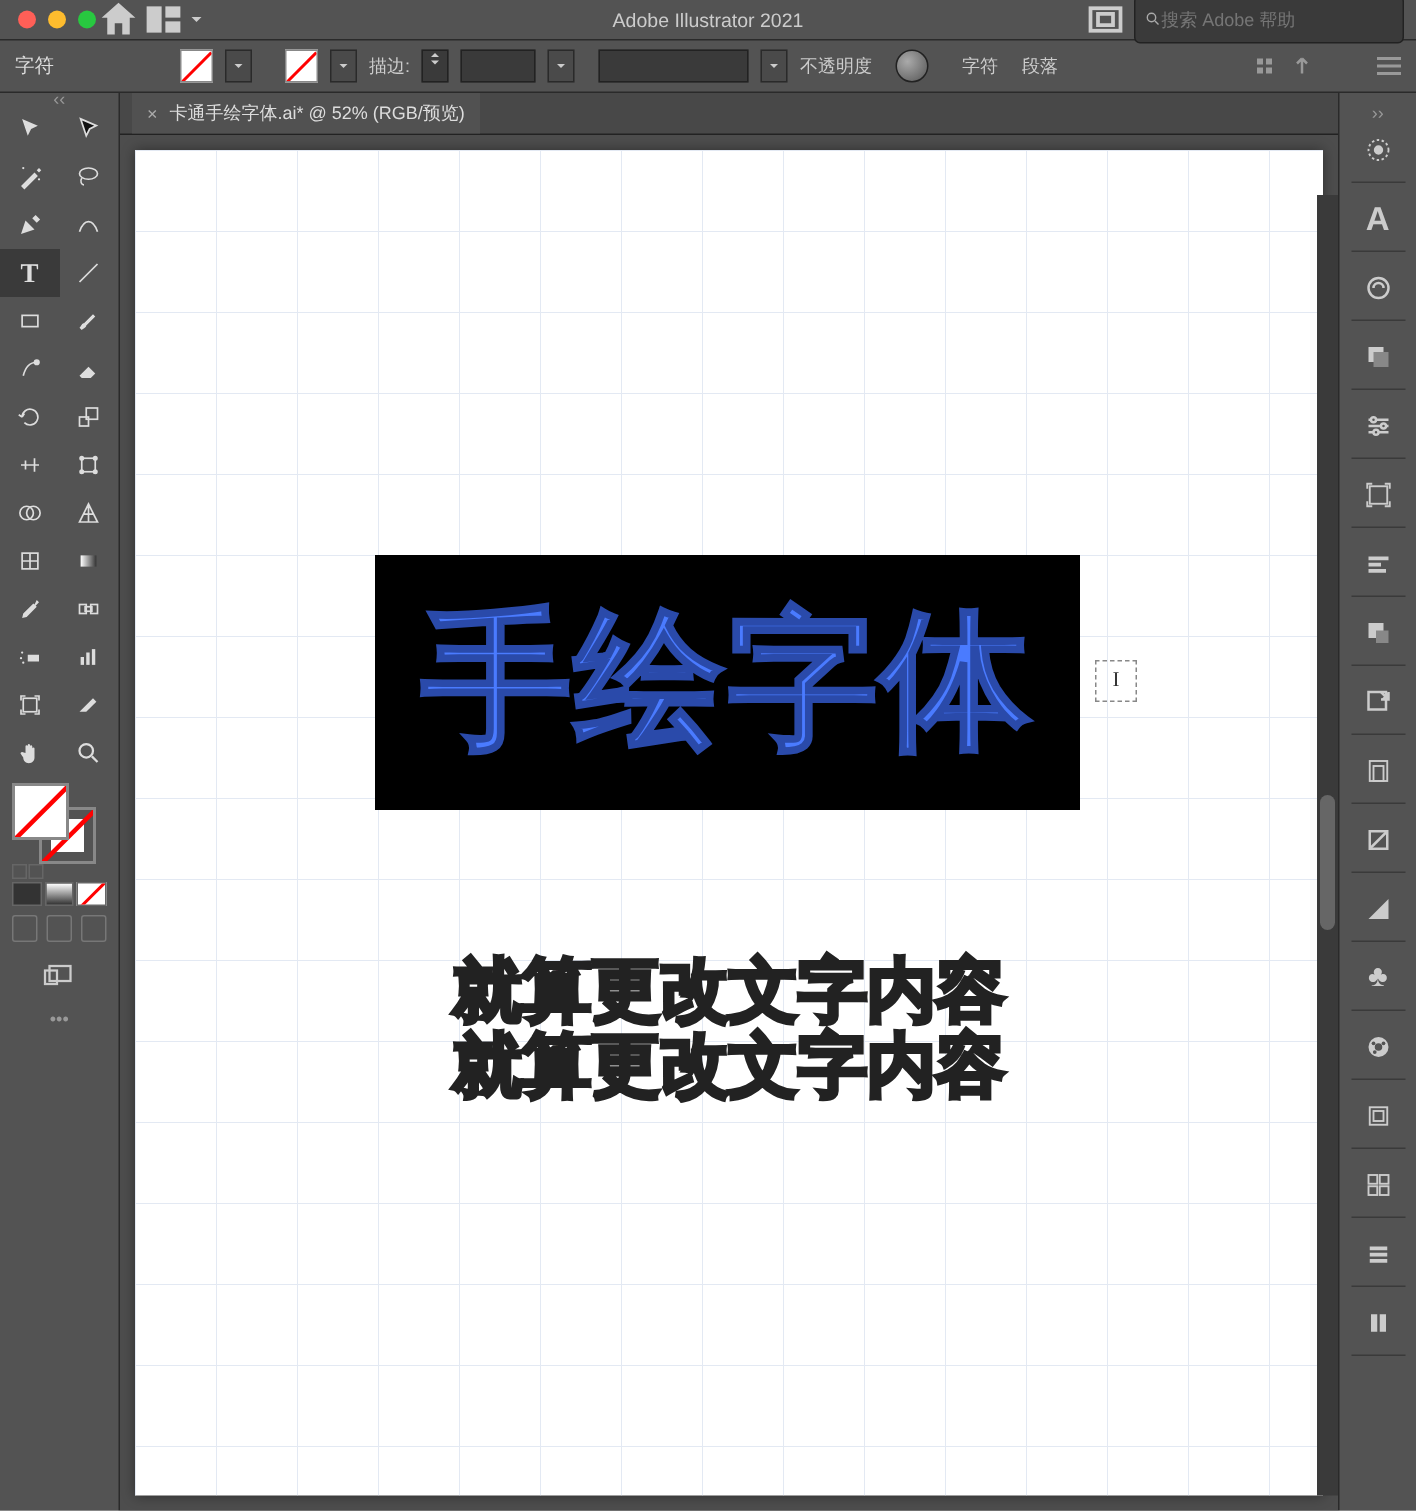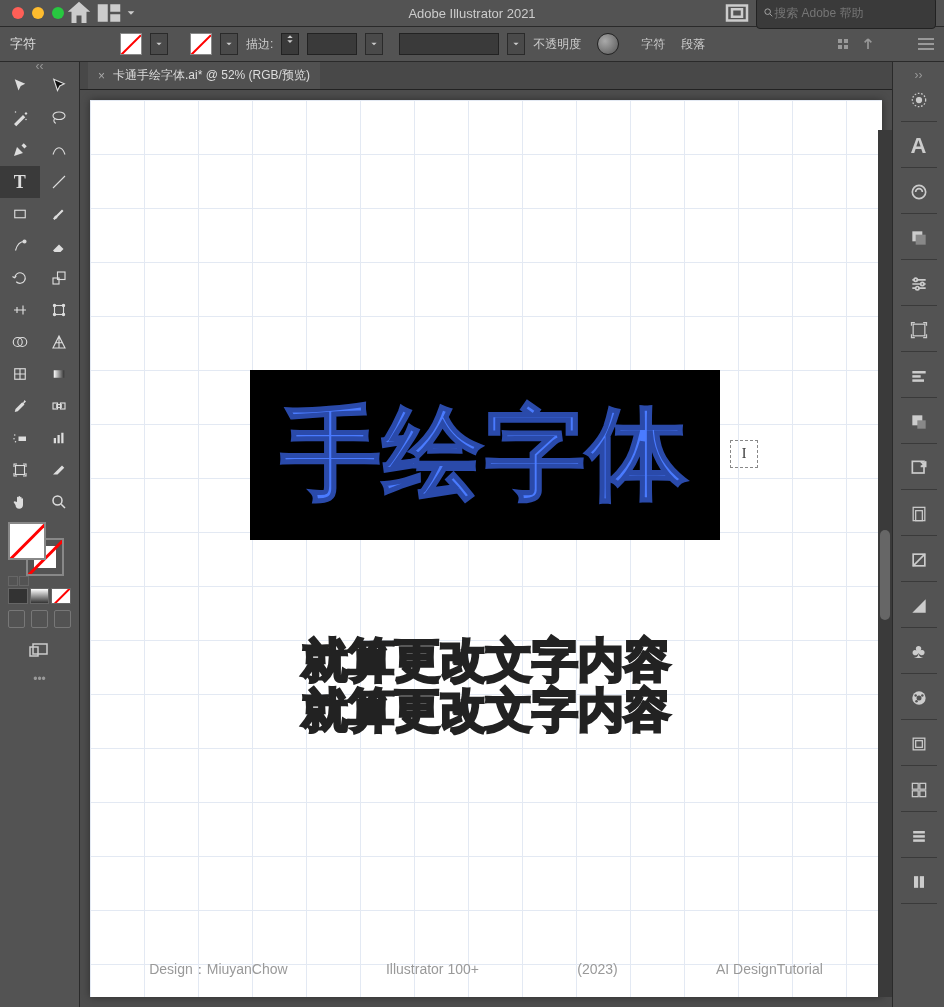--- a/index.html
+++ b/index.html
@@ -400,26 +400,20 @@
     </div>
     <div class="canvas-wrap">
       <div class="artboard">
         <div class="grid"></div>
         <div class="text-block">
           <div class="txt">手绘字体</div>
         </div>
         <div class="cursor-mark">I</div>
         <div class="caption cap1">就算更改文字内容</div>
         <div class="caption cap2">就算更改文字内容</div>
-        <div class="footer">
-          <span>Design：MiuyanChow</span>
-          <span>Illustrator 100+</span>
-          <span>(2023)</span>
-          <span>AI DesignTutorial</span>
-        </div>
       </div>
       <div class="vscroll">
         <div class="vthumb"></div>
       </div>
     </div>
   </div>
 
   <div class="rightbar">
     <div class="rb-handle">››</div>
     <div class="rb-btn">

